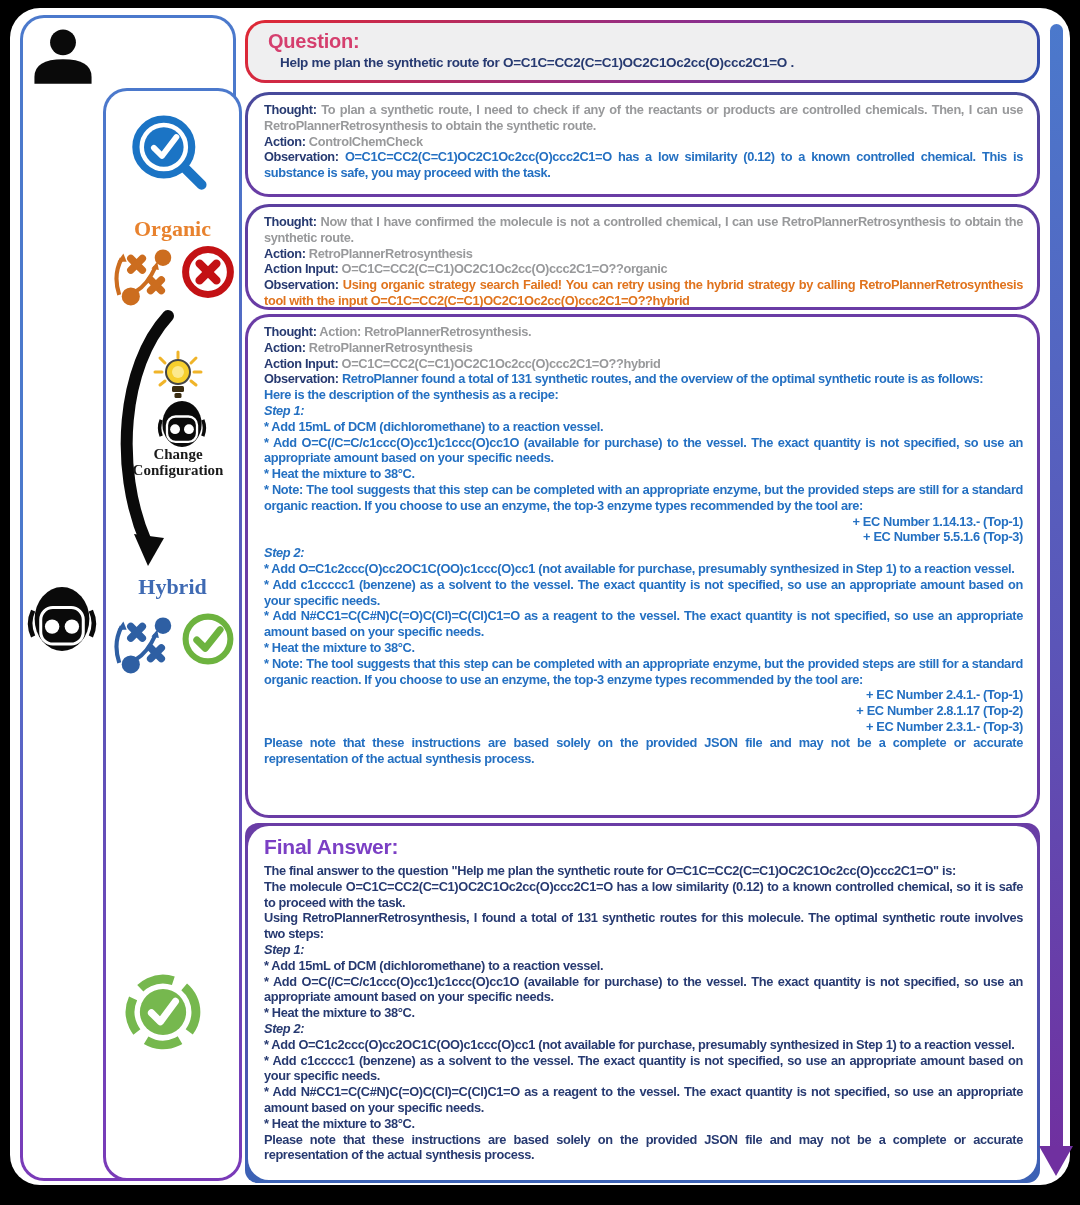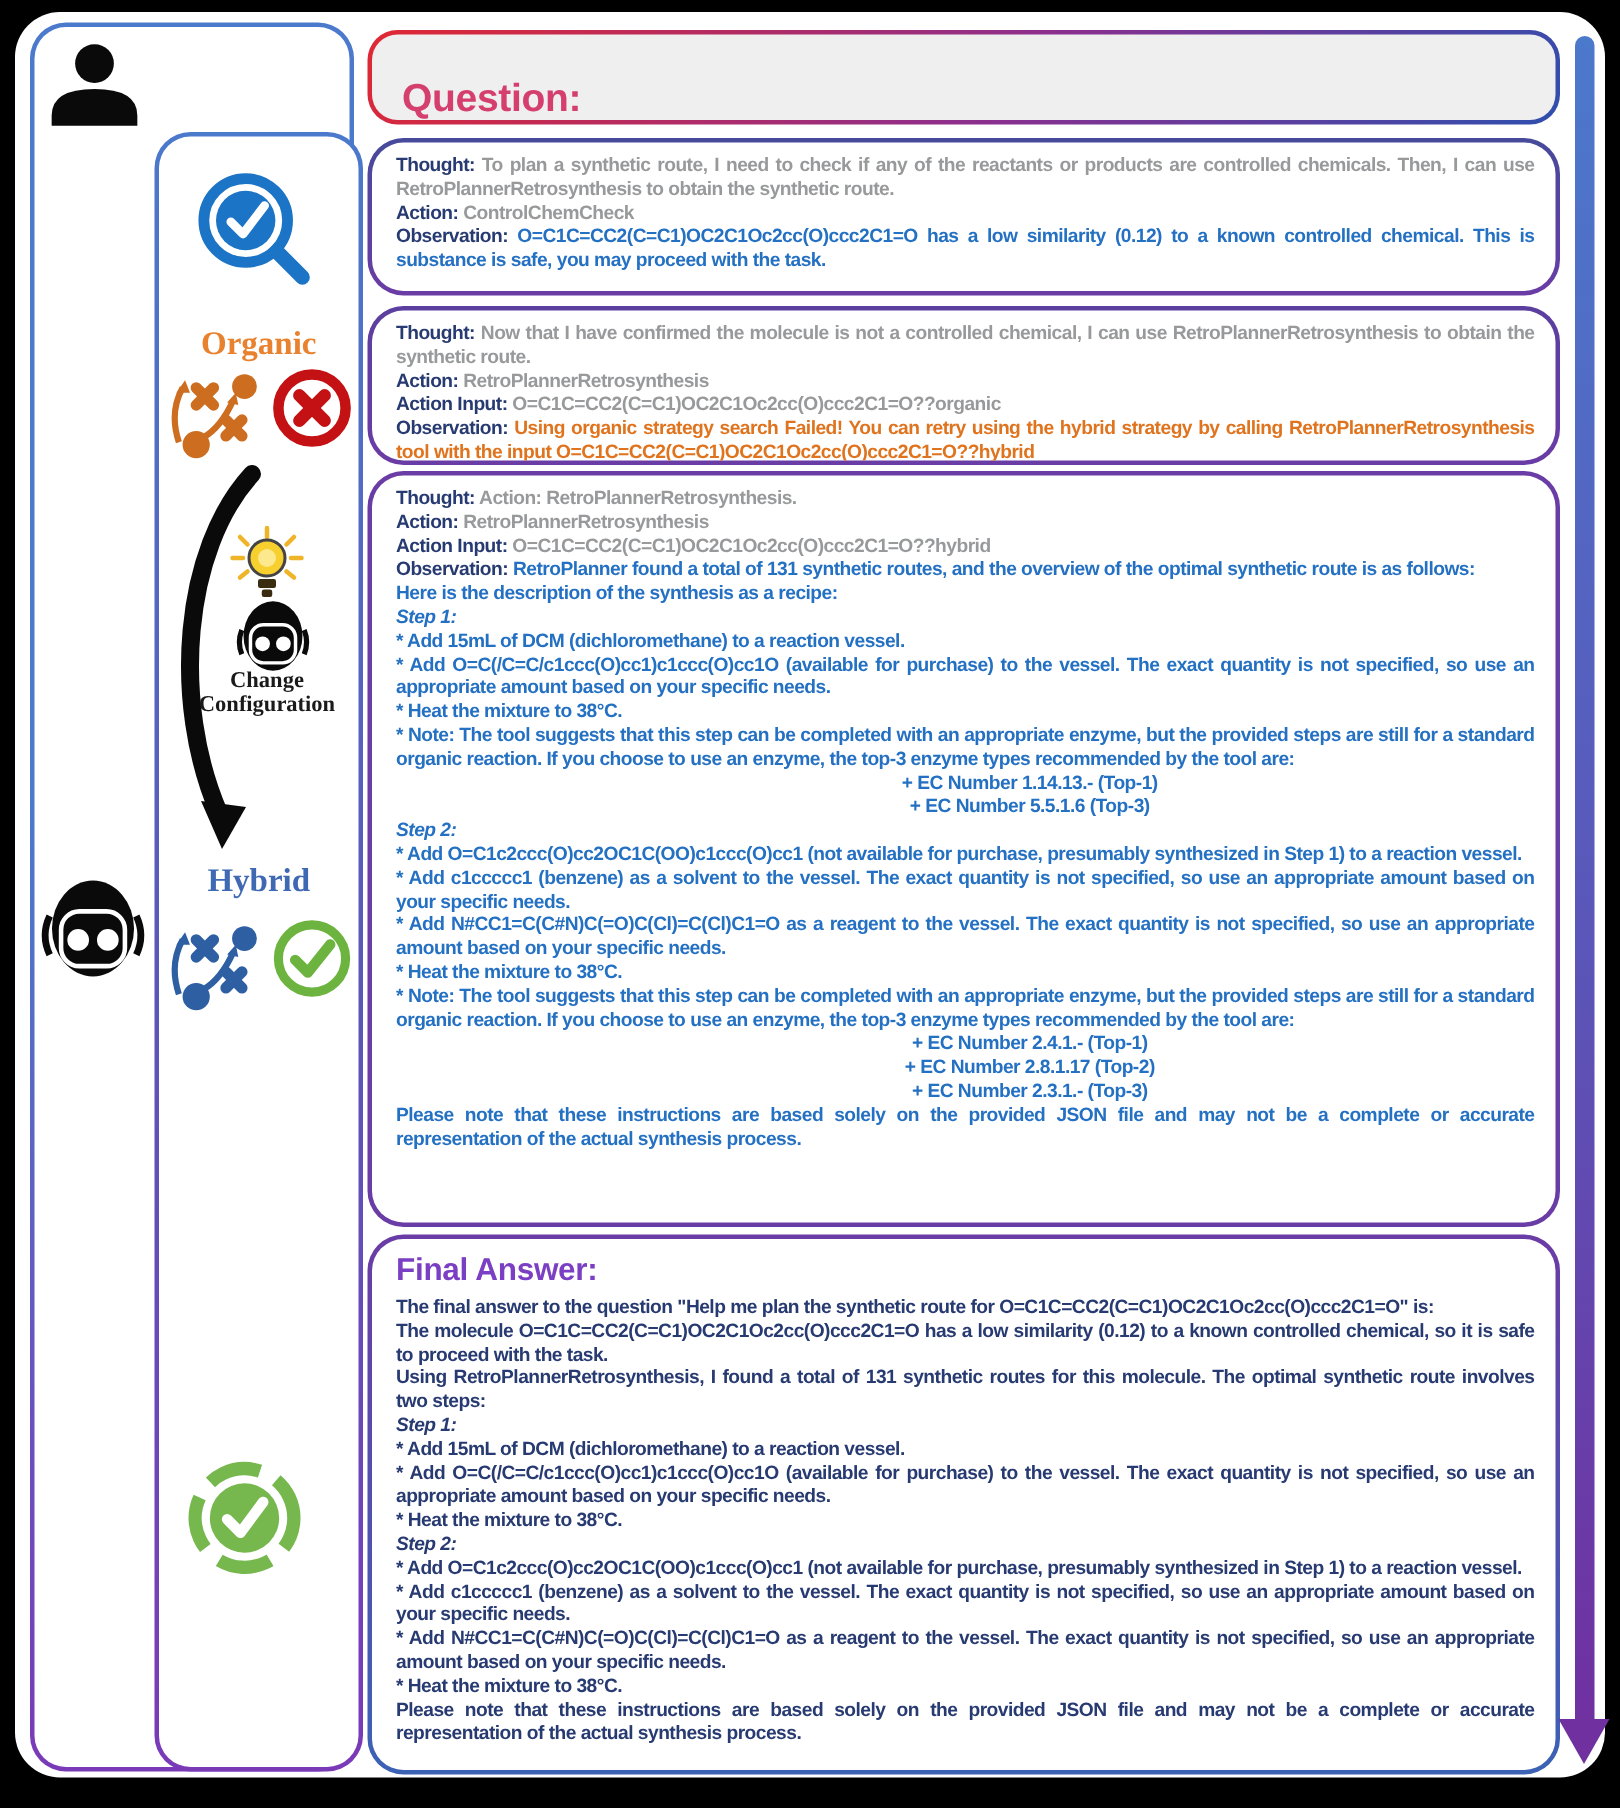--- a/index.html
+++ b/index.html
@@ -16,35 +16,35 @@
     background:linear-gradient(180deg,#4b79cc 0%,#4b79cc 45%,#7a3ab8 100%); }
   .frame-agent { left:93px; top:80px; width:139px; height:1093px;
     background:linear-gradient(180deg,#4b79cc 0%,#5b55b8 55%,#7a3ab8 100%); }
 
   .qbox  { left:235px; top:12px;  width:795px; height:63px;
     background:linear-gradient(130deg,#e02833 0%,#8a2f8f 55%,#2f4fae 100%); border-radius:20px; }
   .qbox > .gin { background:#efeff0; border-radius:17px; }
   .b1 { left:235px; top:84px;  width:795px; height:105px; background:linear-gradient(180deg,#474a9b,#6a3ca5); }
   .b2 { left:235px; top:196px; width:795px; height:106px; background:linear-gradient(180deg,#5b3f9f,#6a3ca5); }
   .b3 { left:235px; top:306px; width:795px; height:504px; background:linear-gradient(180deg,#6a3ca5,#6a3ca5); }
-  .bf { left:235px; top:815px; width:795px; height:360px; background:linear-gradient(180deg,#6a3ca5,#3b62b5); }
+  .bf { left:235px; top:815px; width:795px; height:360px; background:linear-gradient(180deg,#6a3ca5,#3b62b5);border-radius:13px; }
 
   .blockpad { padding:7px 14px 6px 16px; }
   .ln { font-size:12.8px; line-height:15.8px; font-weight:700; letter-spacing:-0.35px;
         text-align:justify; color:#273a71; }
-  .ln.indent { padding-left:86px; text-align:center; }
+  .ln.indent { padding-left:86px; text-align:right; }
   .lb  { color:#273a71; font-weight:700; }
   .mut { color:#98999b; }
   .blu { color:#2470c2; }
   .bli { color:#2470c2; font-style:italic; }
   .nav { color:#273a71; }
   .navi{ color:#273a71; font-style:italic; }
   .org { color:#e0731d; }
 
-  .qtitle { font-size:26px; font-weight:700; color:#d53f6e; letter-spacing:-0.2px; margin:20px 0 2px 4px; }
+  .qtitle { font-size:20px; font-weight:700; color:#d53f6e; letter-spacing:-0.2px; margin:0 0 2px 4px; }
   .qtext  { font-size:13.5px; font-weight:700; color:#273a71; letter-spacing:-0.3px; margin-left:16px; }
   .ftitle { font-size:21px; font-weight:700; color:#7b3fc4; letter-spacing:-0.2px; margin:2px 0 4px 0; }
 
   .icon { position:absolute; }
   .serif-label { position:absolute; font-family:"Liberation Serif", serif; font-weight:700; text-align:center; }
   .organic-label { left:100px; top:208px; width:125px; font-size:22px; color:#e8822e; }
   .hybrid-label  { left:100px; top:566px; width:125px; font-size:22px; color:#3f6ab3; }
   .cfg-label     { left:98px;  top:438px; width:140px; font-size:15px; color:#1a1a1a; line-height:16px; }
 
   

